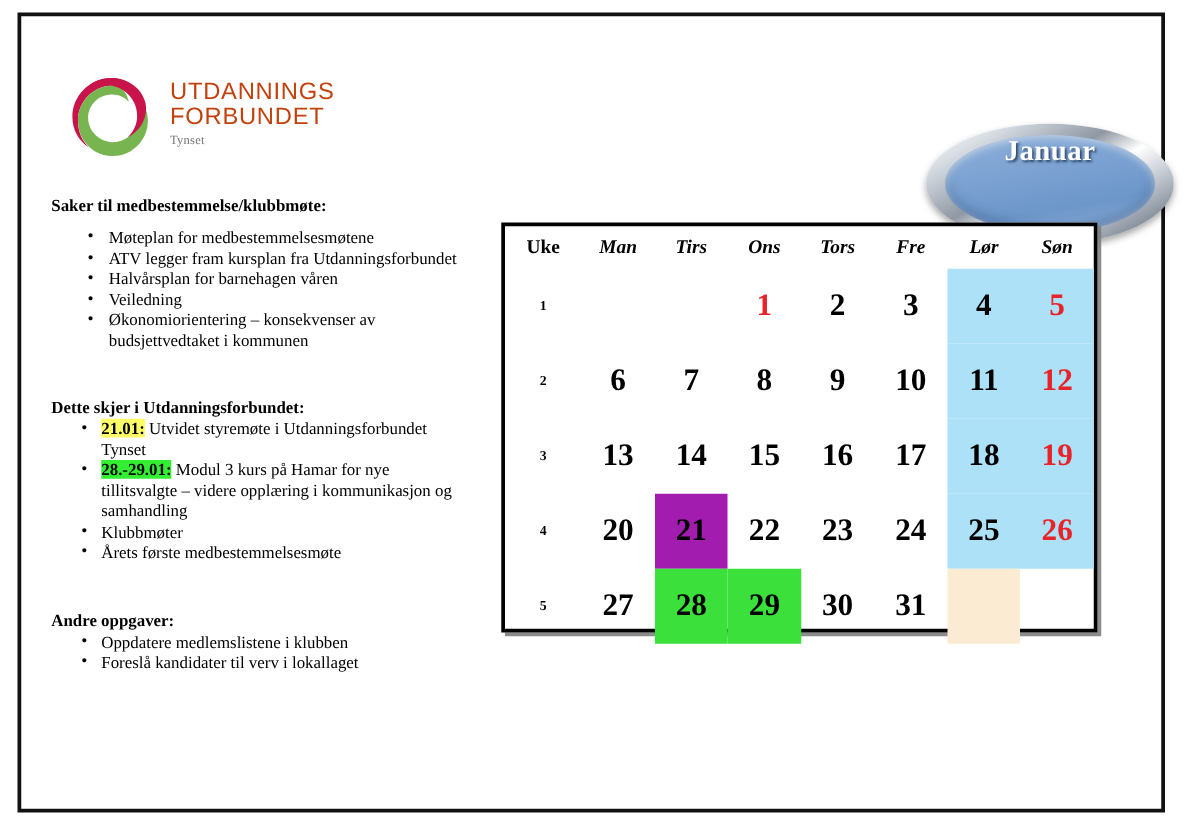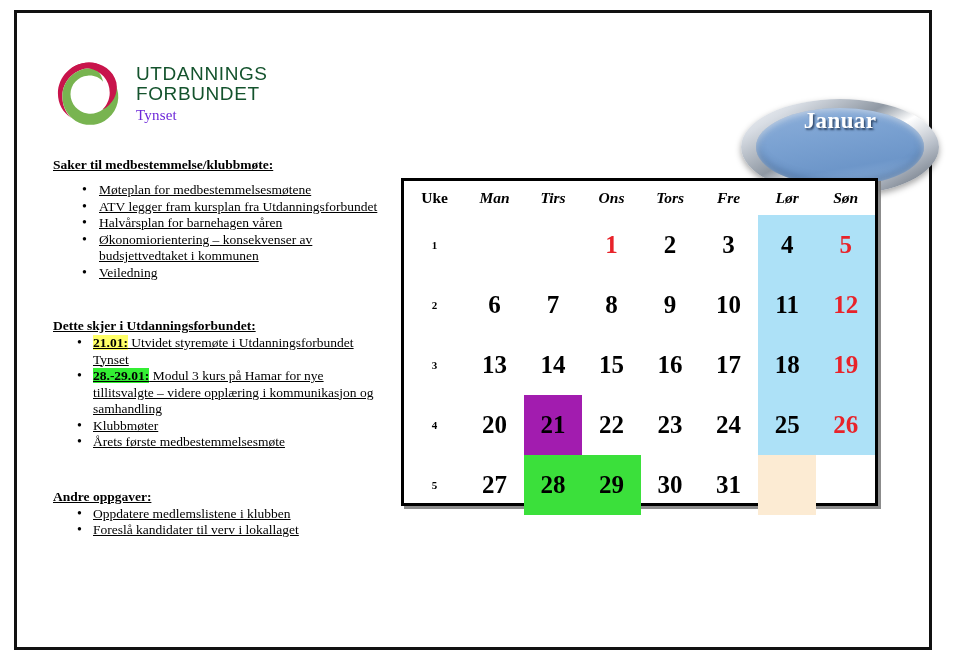--- a/index.html
+++ b/index.html
@@ -48,39 +48,38 @@
   }
   #logo-wordmark {
     position: absolute;
     left: 84px;
     top: 8px;
   }
   .logo-line {
     font-family: "Liberation Sans", "DejaVu Sans", sans-serif;
     font-size: 19px;
     letter-spacing: 0.6px;
-    color: #14532d;
+    color: #c2410c;
     line-height: 20px;
     font-weight: 400;
   }
   .logo-sub {
     font-family: "Liberation Serif", "DejaVu Serif", serif;
-    font-size: 15px;
-    color: #6d28d9;
+    font-size: 10px;
+    color: #737373;
     margin-top: 3px;
     letter-spacing: 0.2px;
   }
 
   
   #left-col {
     position: absolute;
-    left: 53px;
+    left: 41px;
     top: 157px;
     width: 330px;
-    text-decoration: underline;
   }
   .sec-heading {
     font-size: 13.5px;
     font-weight: bold;
     line-height: 16px;
     margin: 0;
   }
   ul.bullets {
     margin: 0;
     padding: 0 0 0 46px;
@@ -237,22 +236,22 @@
     </div>
   </div>
 
   <div id="left-col">
 
     <div class="sec-heading" id="sec-saker">Saker til medbestemmelse/klubbmøte:</div>
     <ul class="bullets" id="list-saker">
       <li>Møteplan for medbestemmelsesmøtene</li>
       <li>ATV legger fram kursplan fra Utdanningsforbundet</li>
       <li>Halvårsplan for barnehagen våren</li>
+      <li>Veiledning</li>
       <li>Økonomiorientering – konsekvenser av budsjettvedtaket i kommunen</li>
-      <li>Veiledning</li>
     </ul>
 
     <div class="sec-heading" id="sec-dette">Dette skjer i Utdanningsforbundet:</div>
     <ul class="bullets" id="list-dette">
       <li><span class="hl-yellow">21.01:</span><span> Utvidet styremøte i Utdanningsforbundet Tynset</span></li>
       <li><span class="hl-green">28.-29.01:</span><span> Modul 3 kurs på Hamar for nye tillitsvalgte – videre opplæring i kommunikasjon og samhandling</span></li>
       <li>Klubbmøter</li>
       <li>Årets første medbestemmelsesmøte</li>
     </ul>
 

